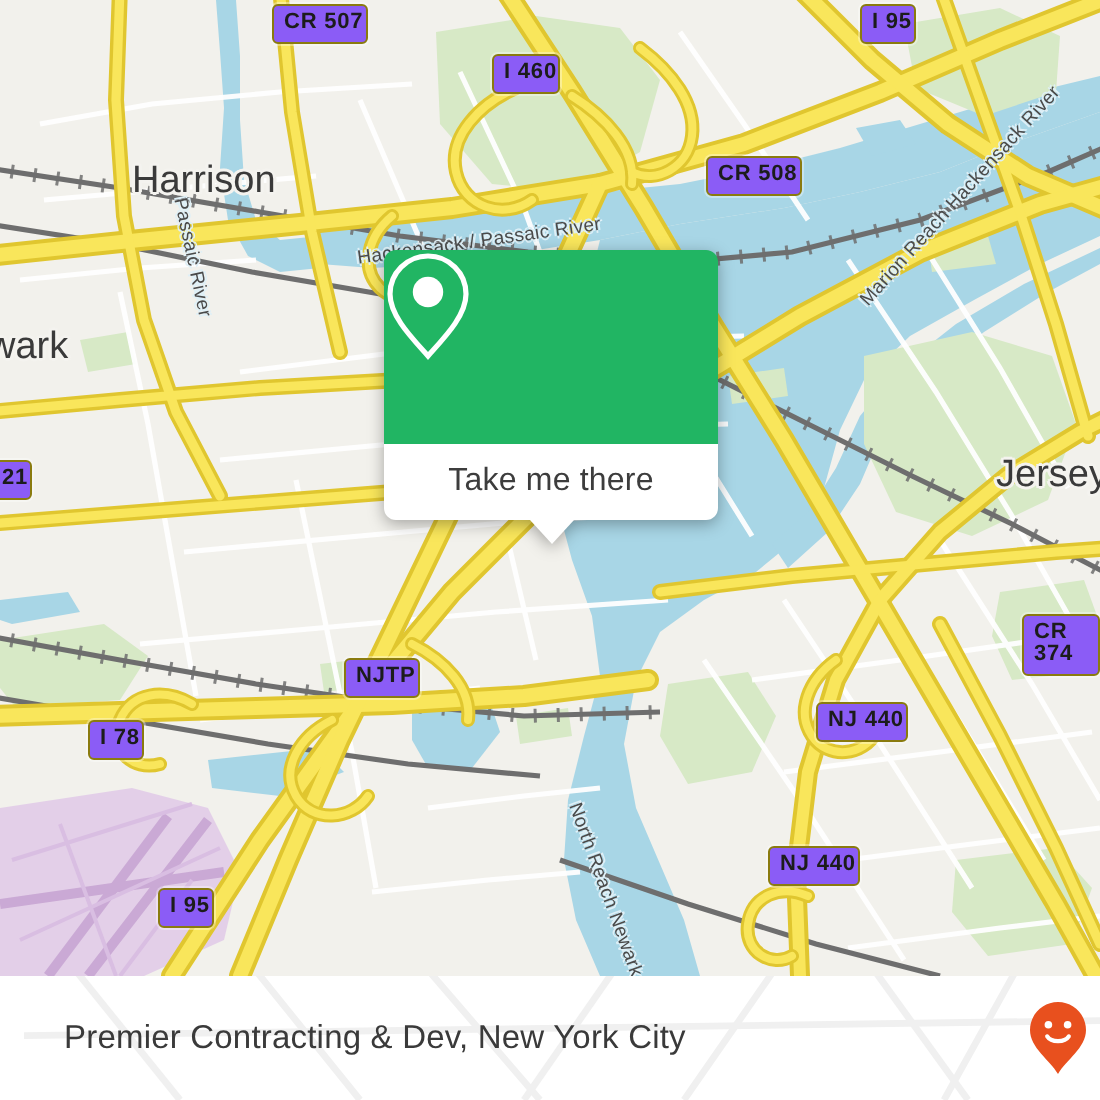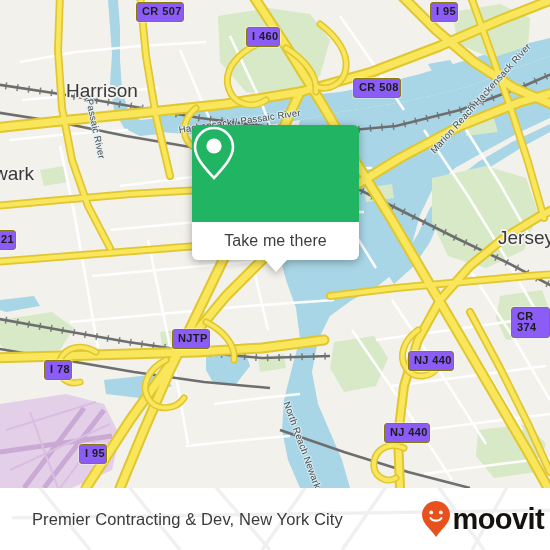--- a/index.html
+++ b/index.html
@@ -362,19 +362,18 @@
 
     <div id="footer-inner">
       <div id="footer-title">Premier Contracting &amp; Dev, New York City</div>
       <div id="brand">
         <svg width="30" height="38" viewBox="0 0 30 38">
           <path d="M15 1 C7.3 1 1 7.3 1 15 C1 24 11 30 15 37 C19 30 29 24 29 15 C29 7.3 22.7 1 15 1 Z" fill="#E8501E"></path>
           <circle cx="10.2" cy="12.4" r="1.9" fill="#ffffff"></circle>
           <circle cx="19.8" cy="12.4" r="1.9" fill="#ffffff"></circle>
           <path d="M9.6 18.2 C11.6 21.4 18.4 21.4 20.4 18.2" fill="none" stroke="#ffffff" stroke-width="2.1" stroke-linecap="round"></path>
         </svg>
-        <span id="brand-word">moovit</span>
       </div>
     </div>
 
   </div>
 
 </div>
 
 </body></html>

